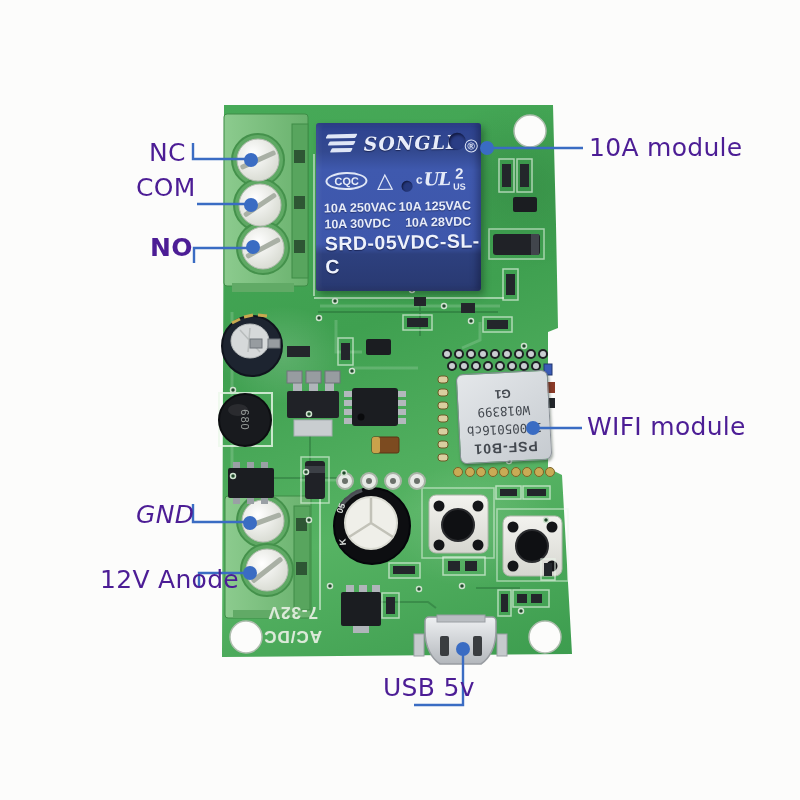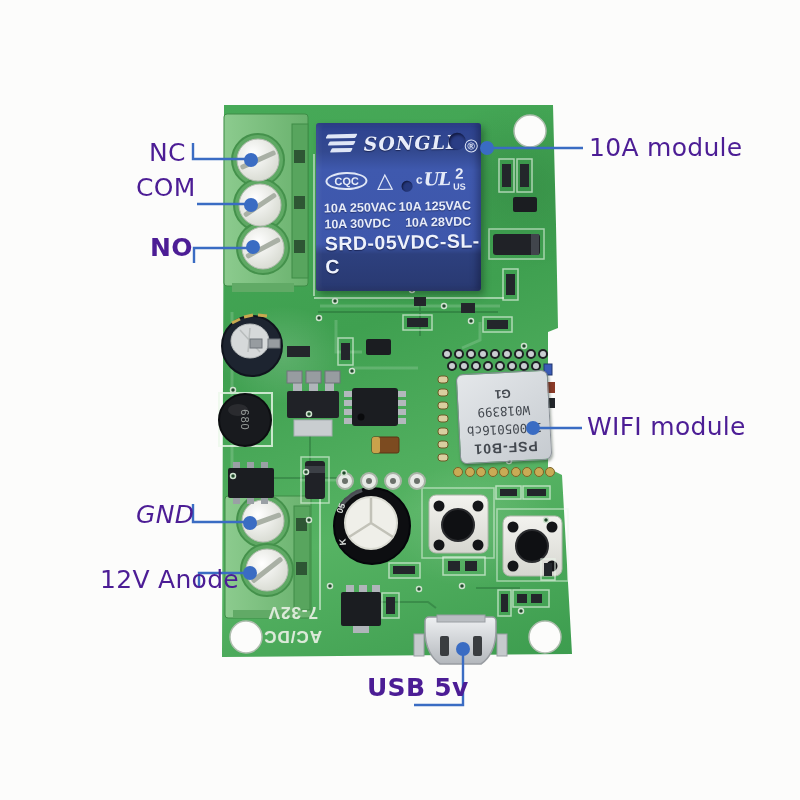--- a/index.html
+++ b/index.html
@@ -59,21 +59,21 @@
   #wifi .l1{font:bold 12px "Liberation Sans",sans-serif;line-height:16px;}
   
   .silk{position:absolute;color:#dcead9;font:bold 17px "Liberation Sans",sans-serif;
         letter-spacing:1px;transform:rotate(180deg);text-shadow:0 0 1px rgba(255,255,255,.3);}
   #silk-v{left:250px;top:602px;width:68px;}
   #silk-ac{left:244px;top:626px;width:78px;}
   
   .lbl{position:absolute;font:25px "DejaVu Sans","Liberation Sans",sans-serif;color:#4c1d95;letter-spacing:.3px;text-align:center;}
   #lbl-nc{left:149px;top:138px;}  #lbl-com{left:136px;top:173px;}  #lbl-no{left:150px;top:233px;font-weight:bold;}
   #lbl-relay{left:589px;top:133px;} #lbl-wifi{left:587px;top:412px;}
-  #lbl-gnd{left:136px;top:500px;font-style:italic;}  #lbl-anode{left:84px;top:565px;margin-left:16px;} #lbl-usb{left:367px;top:673px;font-weight:bold;}
+  #lbl-gnd{left:136px;top:500px;font-style:italic;}  #lbl-anode{left:84px;top:565px;margin-left:16px;} #lbl-usb{left:383px;top:673px;}
 </style>
 </head>
 <body>
 
 <div id="stage">
 
   <div id="board"></div>
 
   <svg width="800" height="800">
     <defs>

